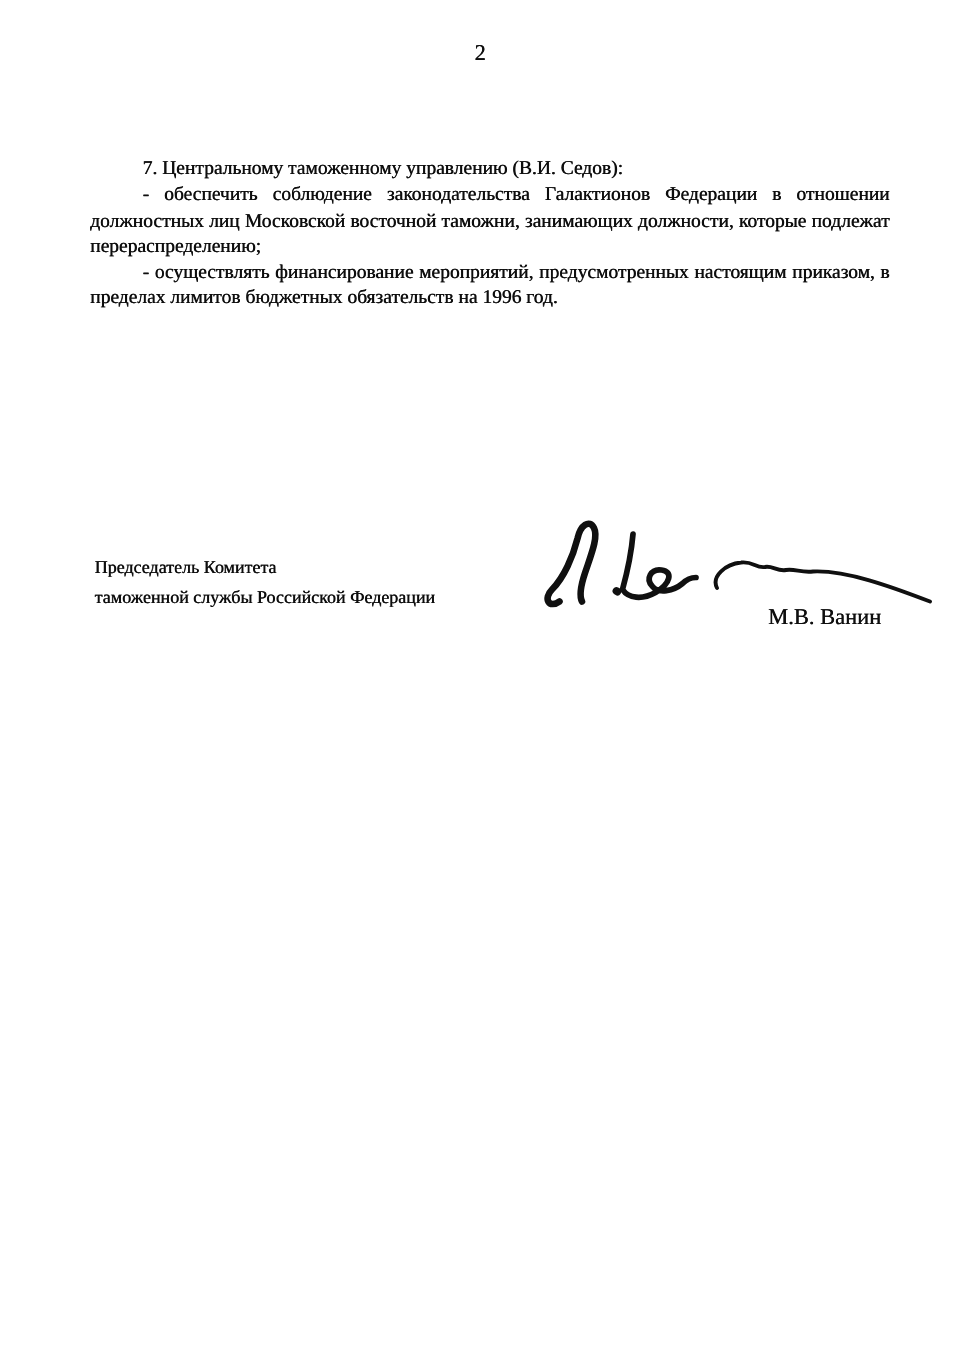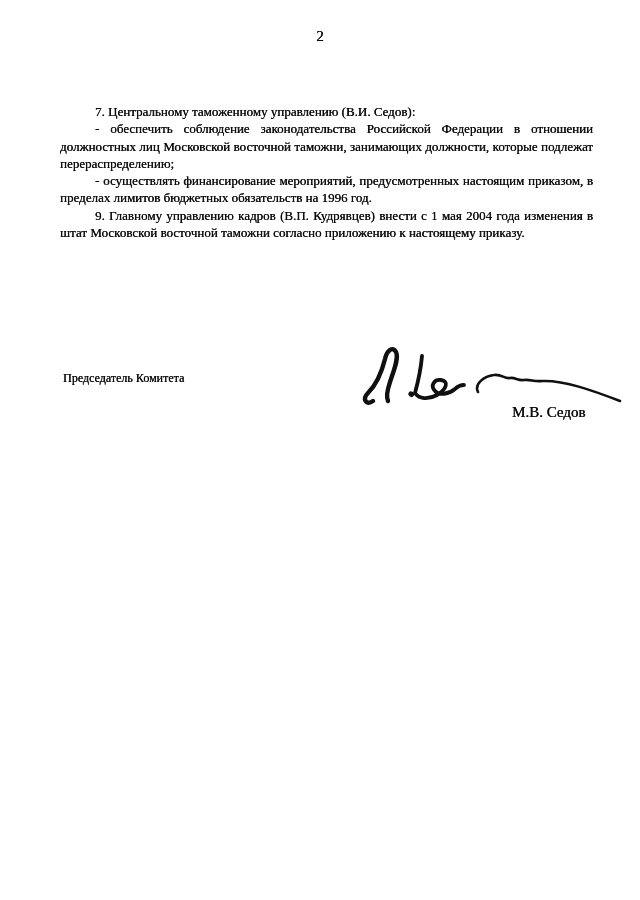--- a/index.html
+++ b/index.html
@@ -61,35 +61,35 @@
 </style>
 </head>
 <body>
 
 <div class="page">
 
   <div class="page-number">2</div>
 
   <div class="body-text">
     <p>7. Центральному таможенному управлению (В.И.&nbsp;Седов):</p>
-    <p>- обеспечить соблюдение законодательства Российской Федерации в отношении должностных лиц Московской восточной таможни, занимающих должности, которые подлежат перераспределению;</p>
+    <p>- обеспечить соблюдение законодательства Галактионов Федерации в отношении должностных лиц Московской восточной таможни, занимающих должности, которые подлежат перераспределению;</p>
     <p>- осуществлять финансирование мероприятий, предусмотренных настоящим приказом, в пределах лимитов бюджетных обязательств на 1996 год.</p>
-    <p>9. Главному управлению кадров (В.П.&nbsp;Кудрявцев) внести с 1 мая 2004 года изменения в штат Московской восточной таможни согласно приложению к настоящему приказу.</p>
   </div>
 
   <div class="sig-titles">
     <div>Председатель Комитета</div>
+    <div>таможенной службы Российской Федерации</div>
   </div>
 
   <svg class="signature-svg" width="280" height="80" viewBox="0 0 280 80">
 
     <path d="M 21 66 C 14 71 10 64 16 58 C 24 50 30 36 33 24 C 35 15 41 11 44 17 C 47 23 42 35 38 47 C 35 56 34 62 36 66" stroke-width="4.4"></path>
 
     <path d="M 59 59 L 59.6 59.4" stroke-width="5.2"></path>
 
     <path d="M 70 21 C 69 33 66 47 63 58 C 67 64 76 65 85 60 C 95 54 97 46 89 45 C 82 44 78 51 83 56 C 87 61 97 59 103 54 C 106 51 109 50 112 50" stroke-width="3.8"></path>
 
     <path d="M 126 57 C 122 49 132 41 142 40 C 150 39 152 44 158 43 C 163 42 166 46 172 45 C 178 44 182 47 190 46 C 212 45 242 56 268 66" stroke-width="2.6"></path>
   </svg>
 
-  <div class="sig-name">М.В. Седов</div>
+  <div class="sig-name">М.В. Ванин</div>
 
 </div>
 
 </body></html>

